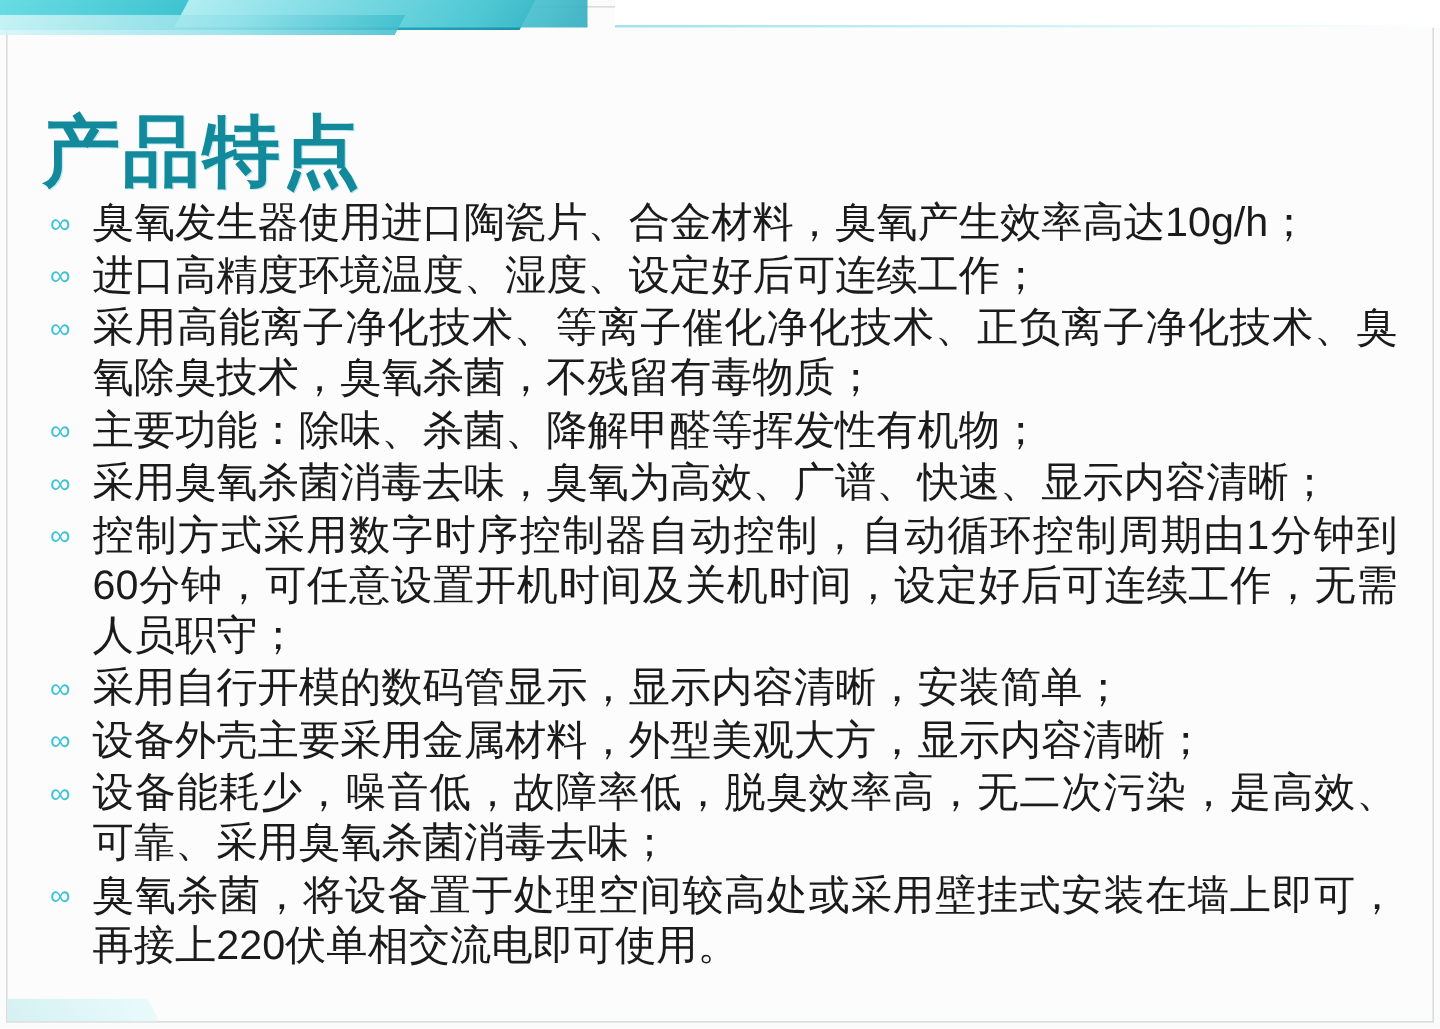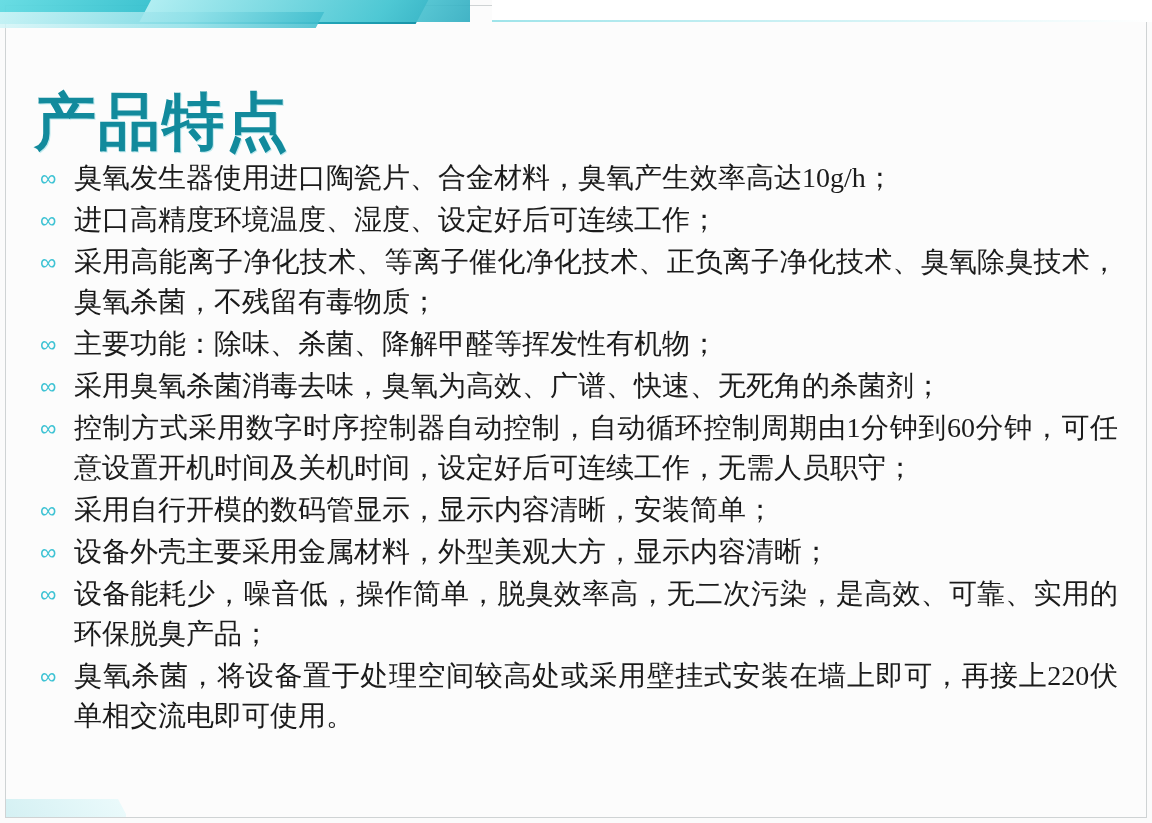--- a/index.html
+++ b/index.html
@@ -142,24 +142,24 @@
     width: 34px;
     font-size: 23px;
     line-height: 40px;
     color: #3fc3d4;
     text-align: left;
     user-select: none;
   }
 
   .bullet-text {
     flex: 1 1 auto;
-    font-size: 28px;
+    font-size: 33px;
     line-height: 40px;
     color: #1b1b1b;
-    font-family: Liberation Serif, serif;
+    font-family: Liberation Sans, sans-serif;
     letter-spacing: 0px;
     text-align: justify;
   }
 
   
   .bullet-text.wrapped {
     text-indent: 0;
   }
 </style>
 </head>
@@ -202,41 +202,41 @@
       <span class="bullet-text wrapped">采用高能离子净化技术、等离子催化净化技术、正负离子净化技术、臭氧除臭技术，臭氧杀菌，不残留有毒物质；</span>
     </div>
 
     <div class="bullet">
       <span class="bullet-marker">∞</span>
       <span class="bullet-text">主要功能：除味、杀菌、降解甲醛等挥发性有机物；</span>
     </div>
 
     <div class="bullet">
       <span class="bullet-marker">∞</span>
-      <span class="bullet-text">采用臭氧杀菌消毒去味，臭氧为高效、广谱、快速、无死角的杀菌剂；</span>
+      <span class="bullet-text">采用臭氧杀菌消毒去味，臭氧为高效、广谱、快速、显示内容清晰；</span>
     </div>
 
     <div class="bullet">
       <span class="bullet-marker">∞</span>
       <span class="bullet-text wrapped">控制方式采用数字时序控制器自动控制，自动循环控制周期由1分钟到60分钟，可任意设置开机时间及关机时间，设定好后可连续工作，无需人员职守；</span>
     </div>
 
     <div class="bullet">
       <span class="bullet-marker">∞</span>
       <span class="bullet-text">采用自行开模的数码管显示，显示内容清晰，安装简单；</span>
     </div>
 
     <div class="bullet">
       <span class="bullet-marker">∞</span>
       <span class="bullet-text">设备外壳主要采用金属材料，外型美观大方，显示内容清晰；</span>
     </div>
 
     <div class="bullet">
       <span class="bullet-marker">∞</span>
-      <span class="bullet-text wrapped">设备能耗少，噪音低，操作简单，脱臭效率高，无二次污染，是高效、可靠、实用的环保脱臭产品；</span>
+      <span class="bullet-text wrapped">设备能耗少，噪音低，故障率低，脱臭效率高，无二次污染，是高效、可靠、采用臭氧杀菌消毒去味；</span>
     </div>
 
     <div class="bullet">
       <span class="bullet-marker">∞</span>
       <span class="bullet-text wrapped">臭氧杀菌，将设备置于处理空间较高处或采用壁挂式安装在墙上即可，再接上220伏单相交流电即可使用。</span>
     </div>
 
   </div>
 </div>
 

